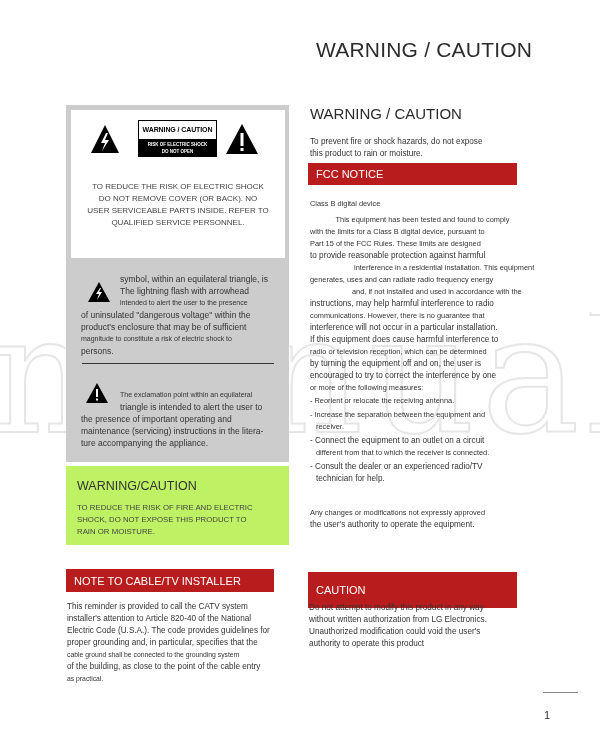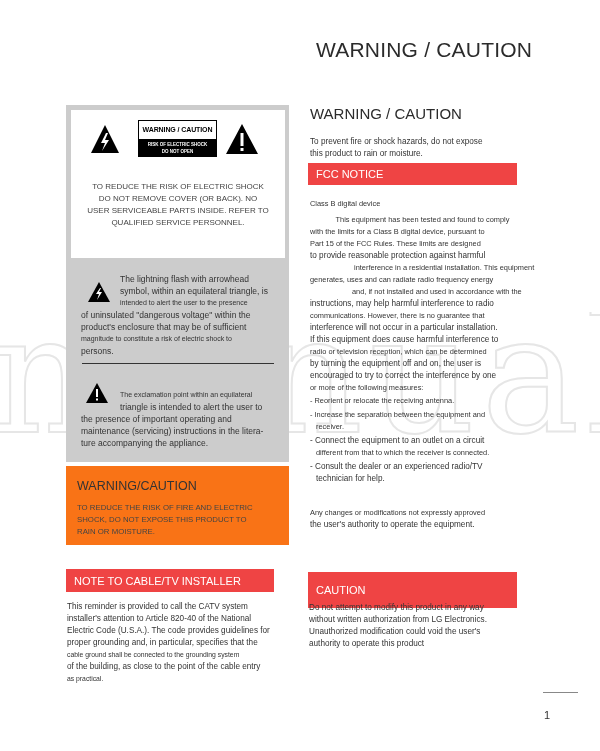--- a/index.html
+++ b/index.html
@@ -34,31 +34,31 @@
     .white-text {
       position: absolute; left: 0; top: 71px; width: 214px; text-align: center;
       font-size: 8px; line-height: 12px; color: #444;
     }
     .info-text { font-size: 8.5px; line-height: 12px; color: #333; }
     .small-text { font-size: 7px; }
     .divider {
       left: 82px; top: 363px; width: 192px; height: 1px; background: #333;
     }
     .warn-box {
-      left: 66px; top: 466px; width: 223px; height: 79px; background: #f97316;
+      left: 66px; top: 466px; width: 223px; height: 79px; background: #bef264;
     }
     .warn-box-title {
       position: absolute; left: 11px; top: 13px; font-size: 12.5px; color: #333;
     }
     .warn-box-text {
       position: absolute; left: 11px; top: 36px; width: 205px;
       font-size: 7.8px; line-height: 12px; color: #444;
     }
     .dark-bar {
-      background: #ef4444; color: #ffffff; font-size: 11px; box-sizing: border-box;
+      background: #b91c1c; color: #ffffff; font-size: 11px; box-sizing: border-box;
       padding-left: 8px; display: flex; align-items: center;
     }
     .body-text { font-size: 8.2px; line-height: 12px; color: #333; }
     .tiny { font-size: 6.8px; }
     .section-title { font-size: 15px; color: #2b2b2b; white-space: nowrap; }
     .footer-rule {
       left: 543px; top: 692px; width: 35px; height: 1px; background: #888;
     }
     .page-number { left: 544px; top: 709px; font-size: 11px; color: #333; }
     .watermark {
@@ -108,22 +108,22 @@
   </div>
 </div>
 
 <div class="abs" style="left:88px;top:282px;width:22px;height:20px;">
   <svg width="22" height="20" viewBox="0 0 22 20">
     <polygon points="11,0 22,20 0,20" fill="#000"></polygon>
     <polygon points="12,6 8,12 11,12 9,18 14,10 11,10 13,6" fill="#fff"></polygon>
   </svg>
 </div>
 <div class="abs info-text" style="left:120px;top:273px;width:170px;">
+  <div>symbol, within an equilateral triangle, is</div>
   <div>The lightning flash with arrowhead</div>
-  <div>symbol, within an equilateral triangle, is</div>
   <div class="small-text">intended to alert the user to the presence</div>
 </div>
 <div class="abs info-text" style="left:81px;top:309px;width:205px;">
   <div>of uninsulated "dangerous voltage" within the</div>
   <div>product's enclosure that may be of sufficient</div>
   <div class="small-text">magnitude to constitute a risk of electric shock to</div>
   <div>persons.</div>
 </div>
 <div class="abs divider"></div>
 

